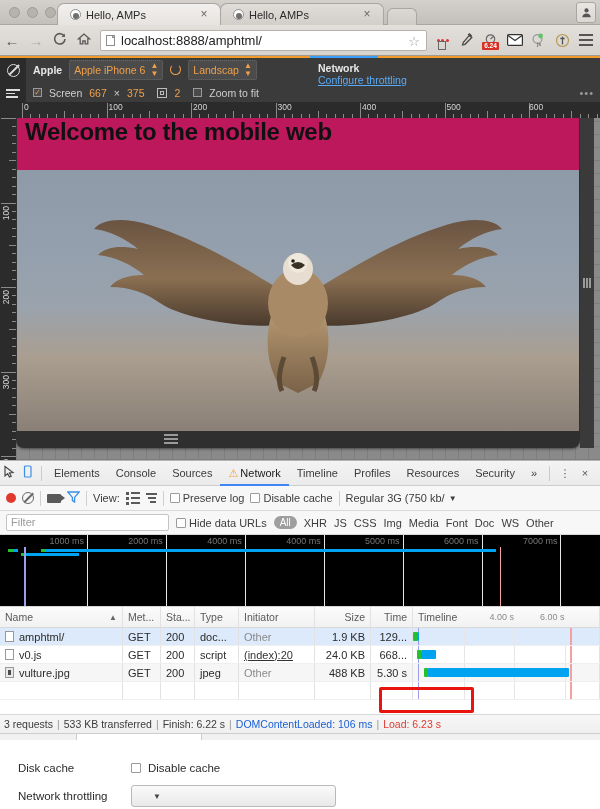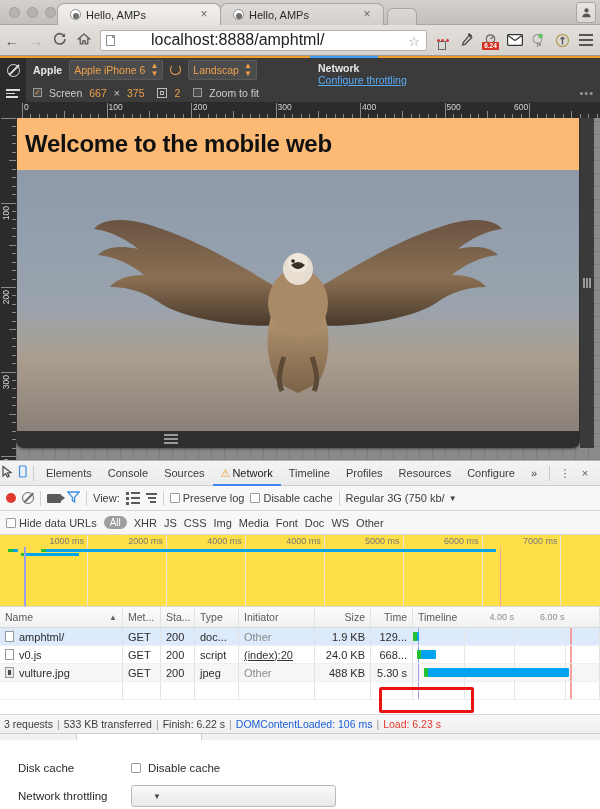--- a/index.html
+++ b/index.html
@@ -75,21 +75,21 @@
   .urlbox {
     flex:1; height:21px; margin:0 6px 0 4px;
     background:#fff; border:1px solid #b5b1ac; border-radius:2px;
     display:flex; align-items:center; padding:0 5px; position:relative;
   }
   .pageicon {
     width:9px;height:11px;border:1px solid #8d8d8d;background:#fff;
     margin-right:6px; position:relative; flex:none;
   }
   .pageicon::after{content:"";position:absolute;right:-1px;top:-1px;border-left:3px solid #8d8d8d;border-top:3px solid transparent;}
-  .urltext{font-size:16px;color:#222;margin-left:30px;}
+  .urltext{font-size:13px;color:#222;}
   .starico{position:absolute;right:6px;top:3px;color:#9a9a9a;font-size:13px;}
   .extbar{display:flex;align-items:center;gap:5px;padding-right:5px;}
   .ext{width:19px;height:19px;position:relative;display:flex;align-items:center;justify-content:center;font-size:10px;color:#555;}
   .ext .dots{display:flex;gap:1.5px;}
   .ext .dots i{width:3px;height:3px;background:#d33;border-radius:50%;display:block;}
   .ext .badge{
     position:absolute;bottom:0;left:1px;right:1px;background:#d93025;color:#fff;
     font-size:6.5px;text-align:center;border-radius:1px;line-height:8px;font-weight:bold;
   }
   .ext .bbox{width:8px;height:9px;border:1px solid #666;}
@@ -158,21 +158,21 @@
       repeating-linear-gradient(90deg,#7d7d7d 0 1px, transparent 1px 13px),
       #8a8a8a;
     overflow:hidden;
   }
   .devframe{
     position:absolute;left:0;top:0;width:564px;height:330px;
     background:#2f2f2f;border-radius:0 0 8px 8px;
     box-shadow:0 1px 3px rgba(0,0,0,.5);
   }
   .screen{position:absolute;left:1px;top:0;width:562px;height:313px;background:#fff;overflow:hidden;}
-  .pagehead{height:52px;background:#fdba74;display:flex;align-items:center;padding-left:8px;}
+  .pagehead{height:52px;background:#be185d;display:flex;padding-left:8px;}
   .pagehead h1{font-size:24px;font-weight:bold;color:#111;letter-spacing:-0.3px;}
   .photo{position:relative;height:261px;overflow:hidden;
     background:linear-gradient(#8e9aa8 0%, #94a0ad 32%, #9aa3ad 52%, #aa9e90 72%, #8b8077 100%);}
   .bird{position:absolute;left:50%;top:14%;transform:translateX(-50%);}
   .devhandle{
     position:absolute;left:148px;bottom:4px;width:14px;height:10px;
     display:flex;flex-direction:column;justify-content:space-between;
   }
   .devhandle i{display:block;height:1.6px;background:#9a9a9a;}
   .sidehandle{
@@ -222,21 +222,21 @@
   }
   .filterinput{
     width:163px;height:17px;border:1px solid #c4c4c4;background:#fff;border-radius:2px;
     padding:0 4px;font-size:11px;color:#9a9a9a;line-height:15px;
   }
   .pill{
     background:#9e9e9e;color:#fff;border-radius:9px;padding:1px 6px;font-size:10px;
   }
   .ftype{color:#3c3c3c;}
 
-  .overview{height:72px;border-bottom:1px solid #d8d8d8;background:#fde047;position:relative;overflow:hidden;}
+  .overview{height:72px;border-bottom:1px solid #d8d8d8;background:#000000;position:relative;overflow:hidden;}
   .ovticks{position:absolute;top:0;left:0;right:0;height:14px;}
   .ovticks .lb{position:absolute;top:1px;font-size:9px;color:#777;transform:translateX(-100%);padding-right:3px;}
   .ovgrid{position:absolute;top:0;bottom:0;width:1px;background:#e6e6e6;}
   .ovband{position:absolute;height:3px;}
   .redline{position:absolute;top:12px;bottom:0;width:1.5px;background:#f4a0a0;}
   .blueline{position:absolute;top:12px;bottom:0;width:1.5px;background:#9d9ded;}
 
   .nettable{background:#fff;font-size:11px;color:#2b2b2b;}
   .nt-head{
     height:21px;display:flex;align-items:center;border-bottom:1px solid #d8d8d8;
@@ -517,21 +517,21 @@
       <div class="tk" style="left: 571.25px; height: 7px;"></div>
       <div class="tk" style="left: 579.7px; height: 4px;"></div>
       <div class="tk" style="left: 588.15px; height: 4px;"></div>
       <div class="tk" style="left: 596.6px; height: 4px;"></div>
       <div class="lb" style="left: 24px;">0</div>
       <div class="lb" style="left: 108.5px;">100</div>
       <div class="lb" style="left: 193px;">200</div>
       <div class="lb" style="left: 277.5px;">300</div>
       <div class="lb" style="left: 362px;">400</div>
       <div class="lb" style="left: 446.5px;">500</div>
-      <div class="lb" style="left: 514px;">600</div>
+      <div class="lb" style="left: 529px;">600</div>
     </div>
   <div class="vruler" id="vruler">
       <div class="tk" style="top: 0px; width: 15px;"></div>
       <div class="tk" style="top: 8.45px; width: 4px;"></div>
       <div class="tk" style="top: 16.9px; width: 4px;"></div>
       <div class="tk" style="top: 25.35px; width: 4px;"></div>
       <div class="tk" style="top: 33.8px; width: 4px;"></div>
       <div class="tk" style="top: 42.25px; width: 7px;"></div>
       <div class="tk" style="top: 50.7px; width: 4px;"></div>
       <div class="tk" style="top: 59.15px; width: 4px;"></div>
@@ -634,21 +634,21 @@
           </svg>
       </span>
       <span class="dt-sep"></span>
       <span class="dt-tab">Elements</span>
       <span class="dt-tab">Console</span>
       <span class="dt-tab">Sources</span>
       <span class="dt-tab sel"><span class="warnico">⚠</span><span>Network</span></span>
       <span class="dt-tab">Timeline</span>
       <span class="dt-tab">Profiles</span>
       <span class="dt-tab">Resources</span>
-      <span class="dt-tab">Configure</span>
+      <span class="dt-tab">Security</span>
       <span class="dt-tab">»</span>
       <span class="dt-right">
         <span class="dt-sep"></span>
         <span class="kebab">⋮</span>
         <span class="kebab">×</span>
       </span>
     </div>
 
     <div class="net-toolbar">
       <span class="recdot"></span>
@@ -682,20 +682,21 @@
           <span>Disable cache</span>
         </label>
       <span class="vsep"></span>
       <span class="throttlesel">
         <span>Regular 3G (750 kb/</span>
         <span style="font-size:8px">▼</span>
       </span>
     </div>
 
     <div class="net-filter">
+      <div class="filterinput">Filter</div>
       <label class="lblchk">
           <span class="chk"></span>
           <span>Hide data URLs</span>
         </label>
       <span class="pill">All</span>
       <span class="ftype">XHR</span>
       <span class="ftype">JS</span>
       <span class="ftype">CSS</span>
       <span class="ftype">Img</span>
       <span class="ftype">Media</span>

